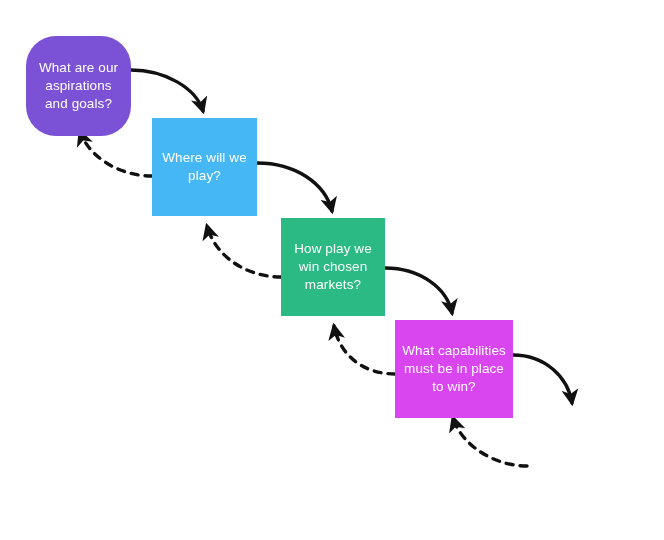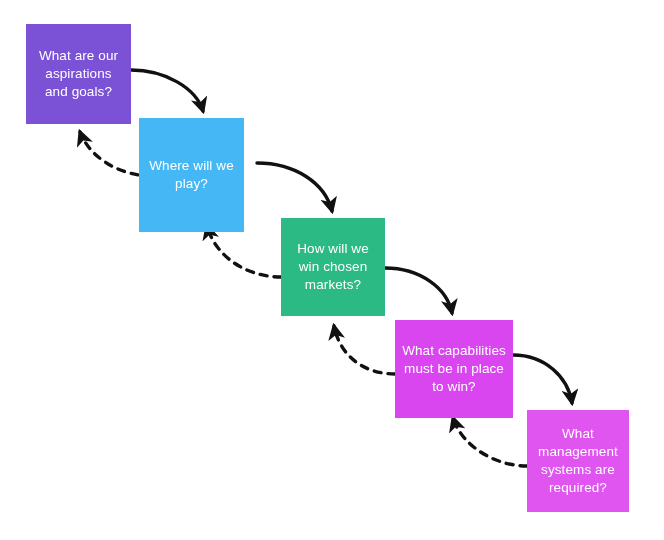--- a/index.html
+++ b/index.html
@@ -38,22 +38,22 @@
     font-weight: 500;
     letter-spacing: 0.1px;
     padding: 4px 7px;
     z-index: 2;
   }
   .node span {
     display: block;
     width: 100%;
   }
   
-  #node-0 { left: 26px;  top: 24px;  width: 105px; height: 100px; }
-  #node-1 { left: 139px; top: 118px; width: 105px; height: 114px;  }
+  #node-0 { left: 26px;  top: 36px;  width: 105px; height: 100px; border-radius: 30px; }
+  #node-1 { left: 152px; top: 118px; width: 105px; height: 98px;  }
   #node-2 { left: 281px; top: 218px; width: 104px; height: 98px;  }
   #node-3 { left: 395px; top: 320px; width: 118px; height: 98px;  }
   #node-4 { left: 527px; top: 410px; width: 102px; height: 102px; }
 </style>
 </head>
 <body>
 
 <div id="canvas" style="background-color: rgb(255, 255, 255);">
 
   <svg id="arrow-layer" viewBox="0 0 664 540" width="664" height="540" xmlns="http://www.w3.org/2000/svg">
@@ -82,24 +82,21 @@
 
   <div class="node" id="node-0" style="background-color: rgb(123, 82, 214); color: rgb(255, 255, 255);">
     <span>What are our aspirations and goals?</span>
   </div>
 
   <div class="node" id="node-1" style="background-color: rgb(69, 183, 245); color: rgb(255, 255, 255);">
     <span>Where will we play?</span>
   </div>
 
   <div class="node" id="node-2" style="background-color: rgb(43, 186, 132); color: rgb(255, 255, 255);">
-    <span>How will we win chosen markets?</span>
+    <span>How play we win chosen markets?</span>
   </div>
 
   <div class="node" id="node-3" style="background-color: #d946ef; color: rgb(255, 255, 255);">
     <span>What capabilities must be in place to win?</span>
   </div>
 
-  <div class="node" id="node-4" style="background-color: rgb(224, 85, 239); color: rgb(255, 255, 255);">
-    <span>What management systems are required?</span>
-  </div>
 
 </div>
 
 </body></html>

